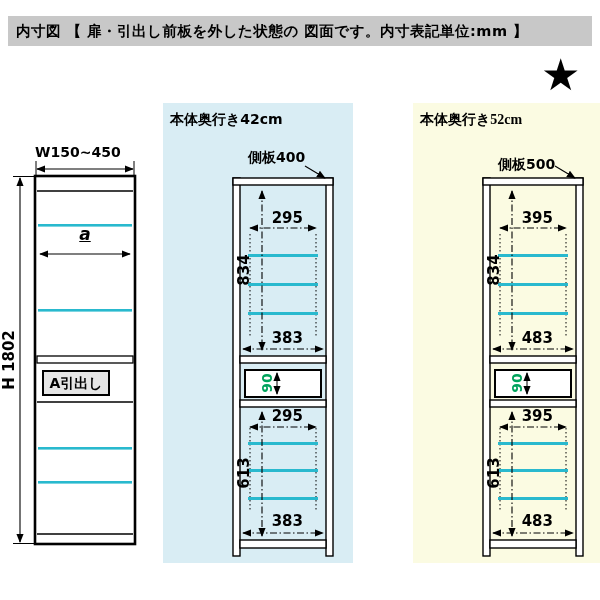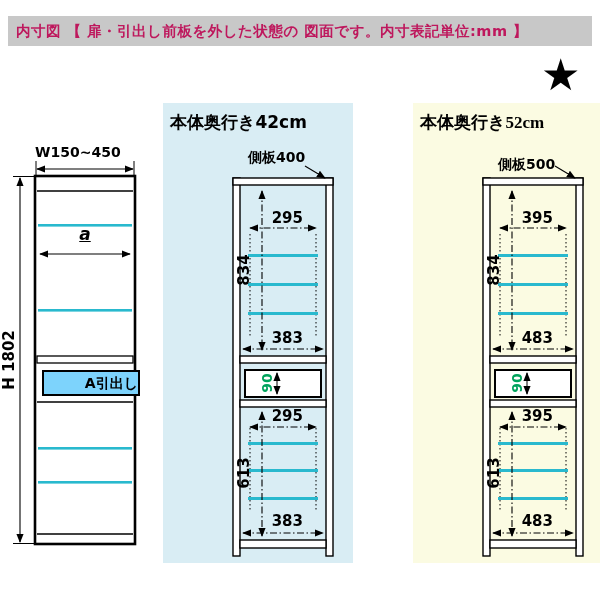--- a/index.html
+++ b/index.html
@@ -1,34 +1,34 @@
 <!DOCTYPE html>
 <html><head>
 <meta charset="utf-8">
 <style>
   * { margin:0; padding:0; box-sizing:border-box; }
   html,body { width:600px; height:600px; background:#fff; font-family:"DejaVu Sans","Liberation Sans",sans-serif; }
   .canvas { position:relative; width:600px; height:600px; background:#fff; overflow:hidden; }
   .header { position:absolute; left:8px; top:16px; width:584px; height:30px; background:#c8c8c8;
-            font-size:14.5px; font-weight:bold; line-height:30px; padding-left:8px; color:#be185d; letter-spacing:.5px; }
+            font-size:14.5px; font-weight:bold; line-height:30px; padding-left:8px; color:#000000; letter-spacing:.5px; }
   .star { position:absolute; left:541px; top:53px; font-size:44px; line-height:1; color:#000; }
   .panel { position:absolute; top:103px; height:460px; }
   .panel.blue { left:163px; width:190px; background:#d9edf4; }
   .panel.yellow { left:413px; width:187px; background:#fbfbe2; }
   svg.overlay { position:absolute; left:0; top:0; }
   .lbl { position:absolute; color:#000; font-weight:bold; white-space:nowrap; }
   .dim { width:40px; text-align:right; font-size:15px; }
   .rot { width:40px; height:18px; text-align:center; font-size:15px; transform:rotate(-90deg); }
-  .title { font-size:17px; }
+  .title { font-size:14px; }
   .side-label { font-size:14px;text-align:center; }
   .green { color:#00a35c; }
   .notebox { position:absolute; left:37px; top:283px; width:96px; height:20px; border:1.5px solid #000;
              background:#fff; font-size:12px; font-weight:bold; line-height:17px; text-align:center; }
-  .drawerbox { position:absolute; left:42px; top:370px; width:98px; height:26px; border:2px solid #000;
-               background:#7dd3fc; font-size:14px; font-weight:bold; line-height:22px; text-align:right; }
+  .drawerbox { position:absolute; left:42px; top:370px; width:68px; height:26px; border:2px solid #000;
+               background:#e5e5e5; font-size:14px; font-weight:bold; line-height:22px; text-align:center; }
   .alabel { left:35px; top:224px; width:100px; text-align:center; font-size:17px; font-style:italic; text-decoration:underline; }
 </style>
 </head>
 <body>
 
 <div class="canvas">
 
   <div class="header">
     <span>内寸図 【 扉・引出し前板を外した状態の 図面です。内寸表記単位:mm 】</span>
   </div>

